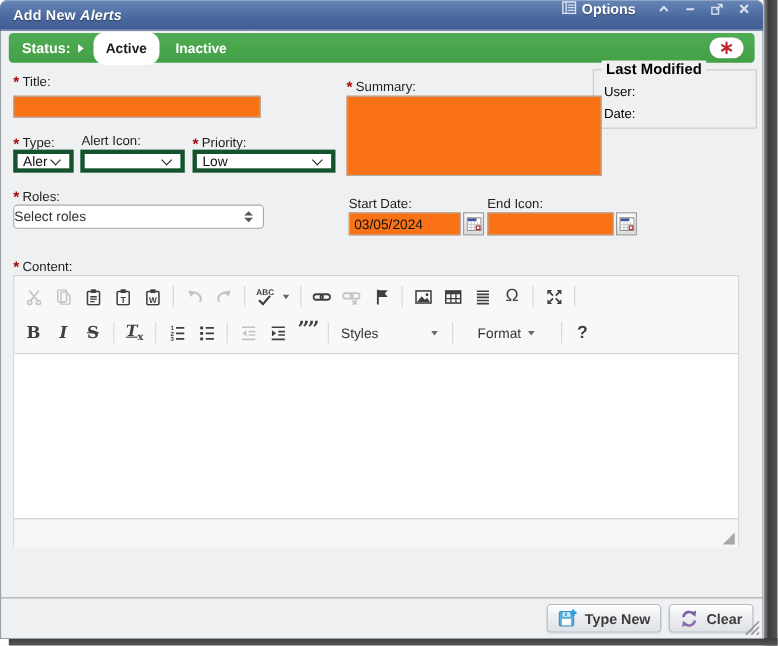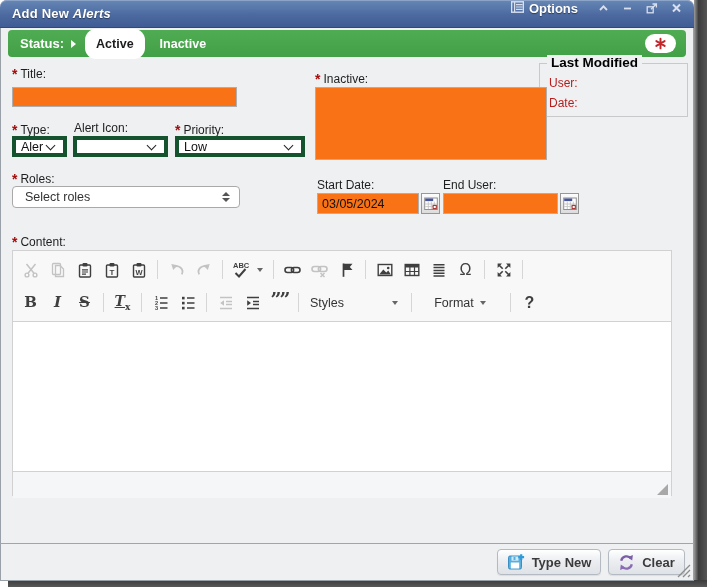--- a/index.html
+++ b/index.html
@@ -45,31 +45,31 @@
   
   .lbl{position:absolute;font-size:12px;color:#1e1e1e;white-space:nowrap;}
   .req{color:#a50d0d;font-weight:bold;font-size:14px;margin-right:3px;position:relative;top:1px;}
   .tinput{position:absolute;background:#f97316;border:1px solid #aeaeae;box-sizing:border-box;
     font-size:12.5px;font-family:inherit;color:#111;padding:2px 4px;}
   textarea.tinput{resize:none;}
   .fieldset-lm{position:absolute;left:539px;top:63px;width:149px;height:54px;
     border:1px solid #c9c9c9;box-sizing:border-box;}
   .fieldset-lm .legend{position:absolute;left:7px;top:-9px;background:#eef0f2;padding:0 4px;
     font-size:13.5px;font-weight:bold;color:#000;}
-  .fieldset-lm .row{font-size:12px;color:#b91c1c;margin:6px 0 0 9px;}
+  .fieldset-lm .row{font-size:12px;color:#000000;margin:6px 0 0 9px;}
   .fieldset-lm .row:first-of-type{margin-top:12px;}
   
   .sel{position:absolute;height:21px;background:#fff;border:4px solid #14532d;box-sizing:border-box;
     display:flex;align-items:center;cursor:default;}
   .sel .val{font-size:12.5px;color:#111;padding-left:5px;flex:1;white-space:nowrap;overflow:hidden;}
   .sel .chev{width:6px;height:6px;border-right:1.8px solid #222;border-bottom:1.8px solid #222;
     transform:rotate(45deg);margin:-3px 9px 0 4px;flex:none;}
   .sel-roles{position:absolute;left:12px;top:186px;width:228px;height:22px;background:#fff;
     border:1px solid #a9a9a9;border-radius:4px;box-sizing:border-box;display:flex;align-items:center;}
-  .sel-roles .val{font-size:12.5px;color:#333;padding-left:12px;flex:1;}
+  .sel-roles .val{font-size:12.5px;color:#333;padding-left:0;flex:1;}
   .updown{display:flex;flex-direction:column;gap:2px;margin-right:9px;}
   .updown i{width:0;height:0;border-left:4px solid transparent;border-right:4px solid transparent;display:block;}
   .updown .u{border-bottom:4px solid #555;}
   .updown .d{border-top:4px solid #555;}
   
   .calbtn{position:absolute;width:19px;height:21px;border:1px solid #979797;box-sizing:border-box;
     background:linear-gradient(#fdfdfd,#dcdcdc);display:flex;align-items:center;justify-content:center;}
   
   .editor{position:absolute;left:12px;top:250px;width:660px;height:246px;
     border:1px solid #d1d1d1;background:#f8f8f8;box-sizing:border-box;}
@@ -167,21 +167,21 @@
     <span class="required-pill">
       <svg width="13" height="13" viewBox="0 0 16 16">
           <path d="M8 2 V14 M2.9 5 L13.1 11 M13.1 5 L2.9 11" stroke="#c0272d" stroke-width="2.4" stroke-linecap="round"></path>
         </svg>
     </span>
   </div>
 
   <div class="lbl" style="left:12px;top:65px;"><span class="req">*</span><span>Title:</span></div>
   <input class="tinput" style="left: 12px; top: 87px; width: 225px; height: 20px;" value="">
 
-  <div class="lbl" style="left:315px;top:70px;"><span class="req">*</span><span>Inactive:</span></div>
+  <div class="lbl" style="left:315px;top:70px;"><span class="req">*</span><span>Summary:</span></div>
 
   <div class="fieldset-lm">
     <span class="legend">Last Modified</span>
     <div class="row"><span>User:</span><span></span></div>
     <div class="row"><span>Date:</span><span></span></div>
   </div>
 
   <textarea class="tinput" style="left: 315px; top: 87px; width: 232px; height: 73px;"></textarea>
 
   <div class="lbl" style="left:12px;top:121px;"><span class="req">*</span><span>Type:</span></div>
@@ -215,21 +215,21 @@
   <input class="tinput" style="left: 317px; top: 193px; width: 102px; height: 21px;" value="03/05/2024">
   <span class="calbtn" style="left:421px;top:193px;">
     <svg width="14" height="15" viewBox="0 0 14 15">
       <rect x="0.7" y="2" width="12.6" height="11.5" fill="#fff" stroke="#8f8f8f" stroke-width="1"></rect>
       <rect x="1.2" y="2.5" width="8" height="2.6" fill="#46549e"></rect>
       <path d="M4.3 5.6 V13 M7.3 5.6 V13 M10.3 5.6 V13 M1.2 8 H12.8 M1.2 10.6 H12.8" stroke="#c4c4c4" stroke-width="0.9" fill="none"></path>
       <rect x="9.1" y="9.4" width="3.2" height="3.2" fill="#fff" stroke="#a83232" stroke-width="1.1"></rect>
     </svg>
   </span>
 
-  <div class="lbl" style="left:443px;top:178px;"><span>End User:</span></div>
+  <div class="lbl" style="left:443px;top:178px;"><span>End Icon:</span></div>
   <input class="tinput" style="left: 443px; top: 193px; width: 115px; height: 21px;" value="">
   <span class="calbtn" style="left:560px;top:193px;">
     <svg width="14" height="15" viewBox="0 0 14 15">
       <rect x="0.7" y="2" width="12.6" height="11.5" fill="#fff" stroke="#8f8f8f" stroke-width="1"></rect>
       <rect x="1.2" y="2.5" width="8" height="2.6" fill="#46549e"></rect>
       <path d="M4.3 5.6 V13 M7.3 5.6 V13 M10.3 5.6 V13 M1.2 8 H12.8 M1.2 10.6 H12.8" stroke="#c4c4c4" stroke-width="0.9" fill="none"></path>
       <rect x="9.1" y="9.4" width="3.2" height="3.2" fill="#fff" stroke="#a83232" stroke-width="1.1"></rect>
     </svg>
   </span>
 

